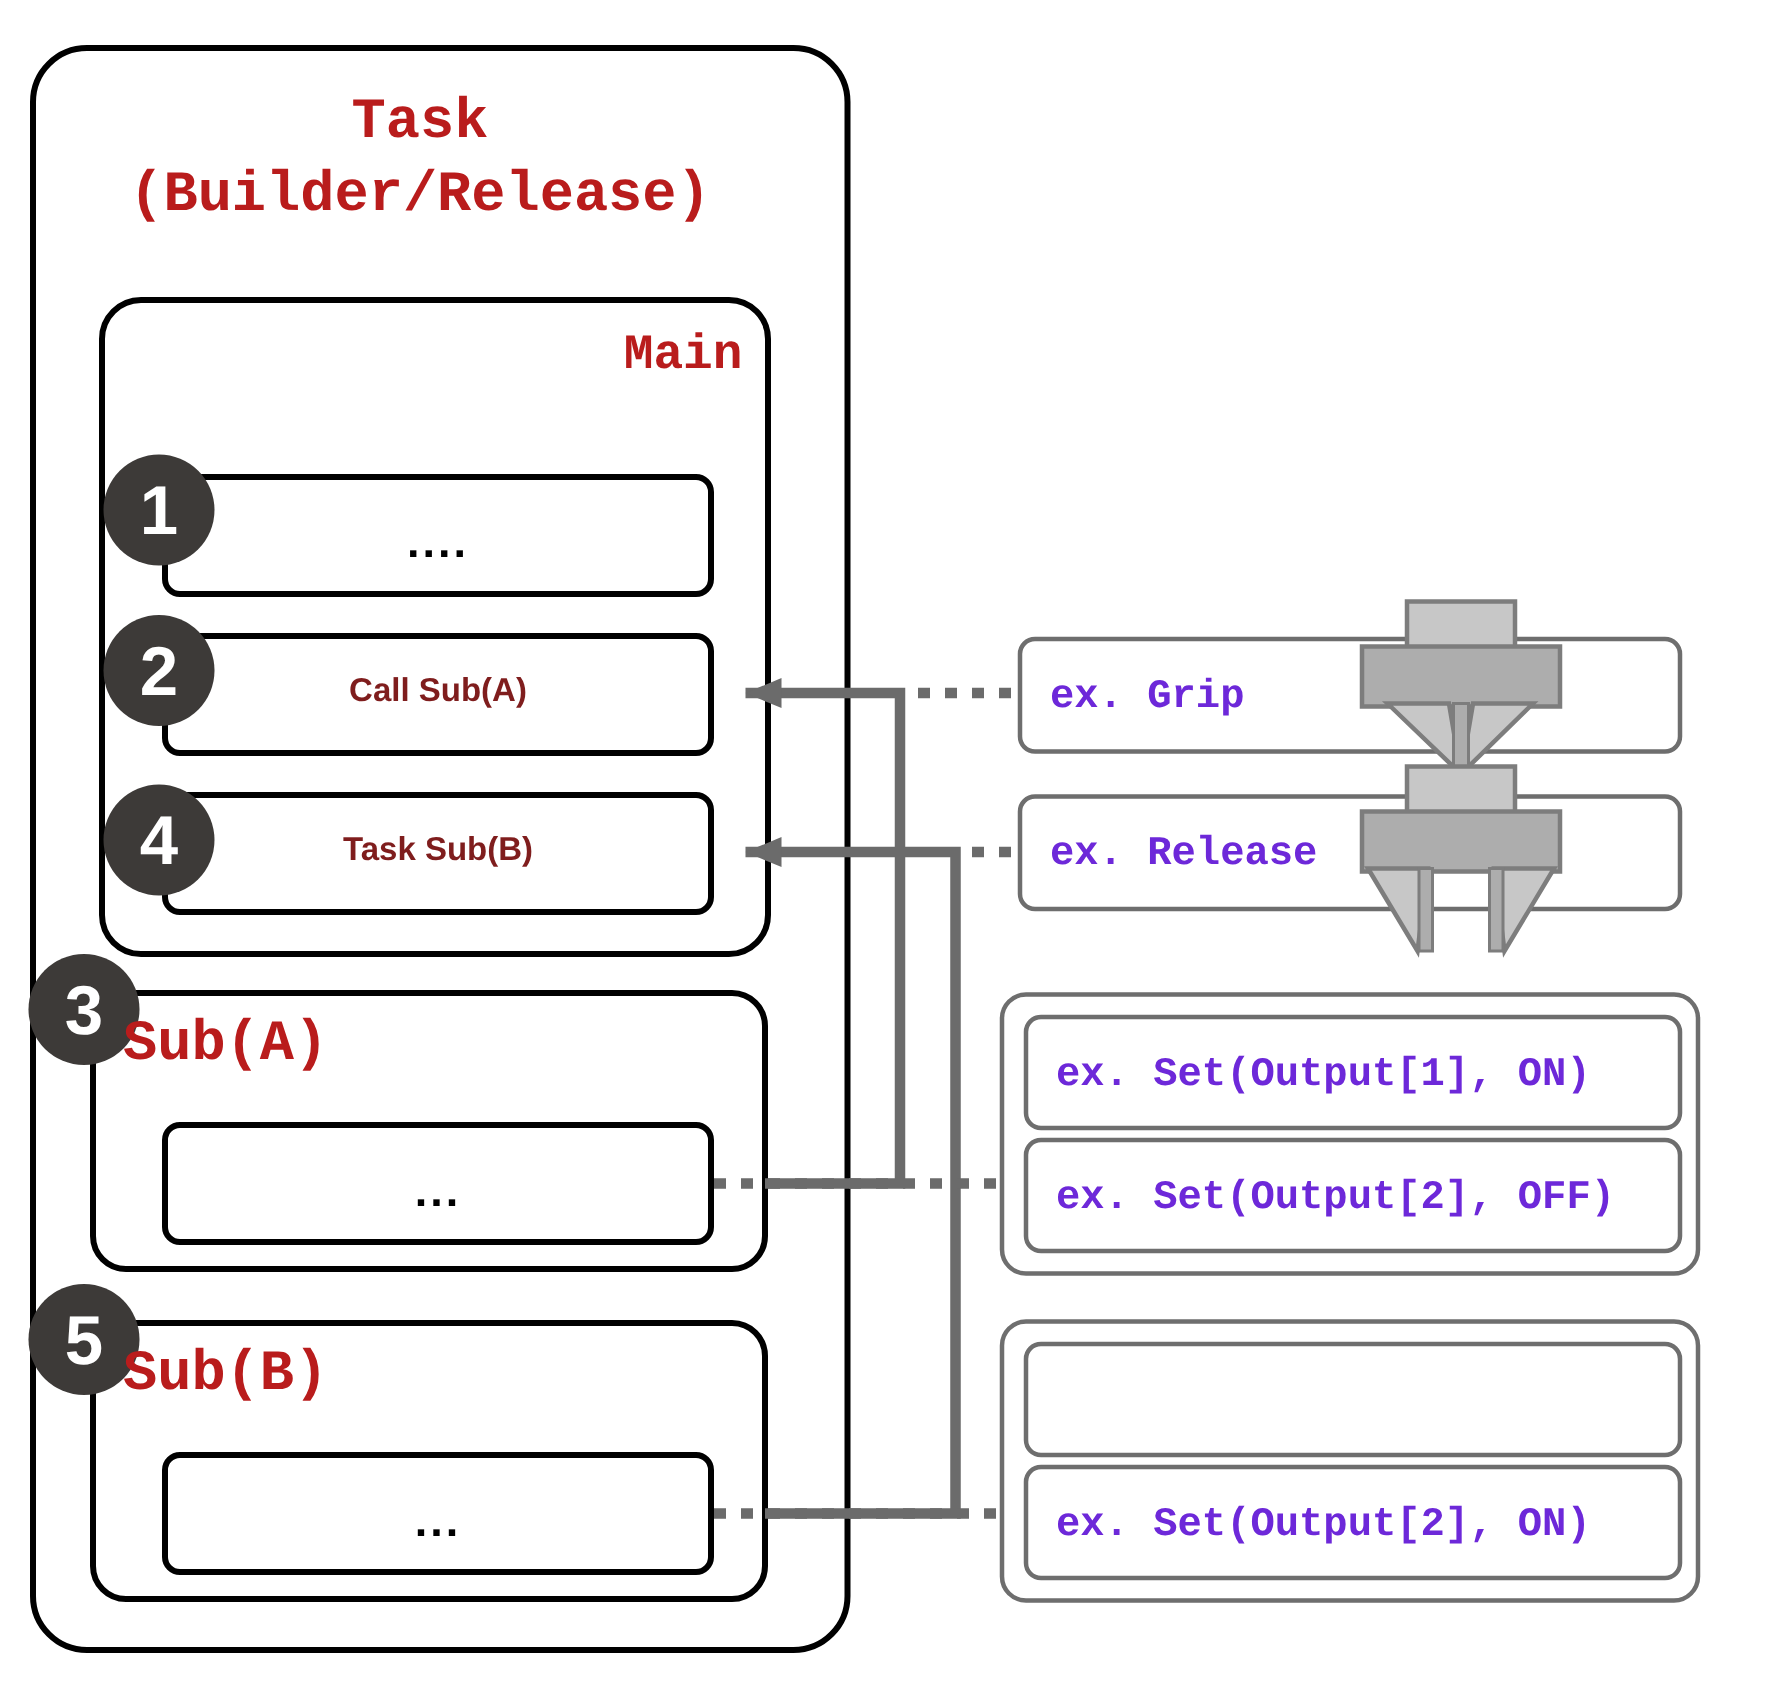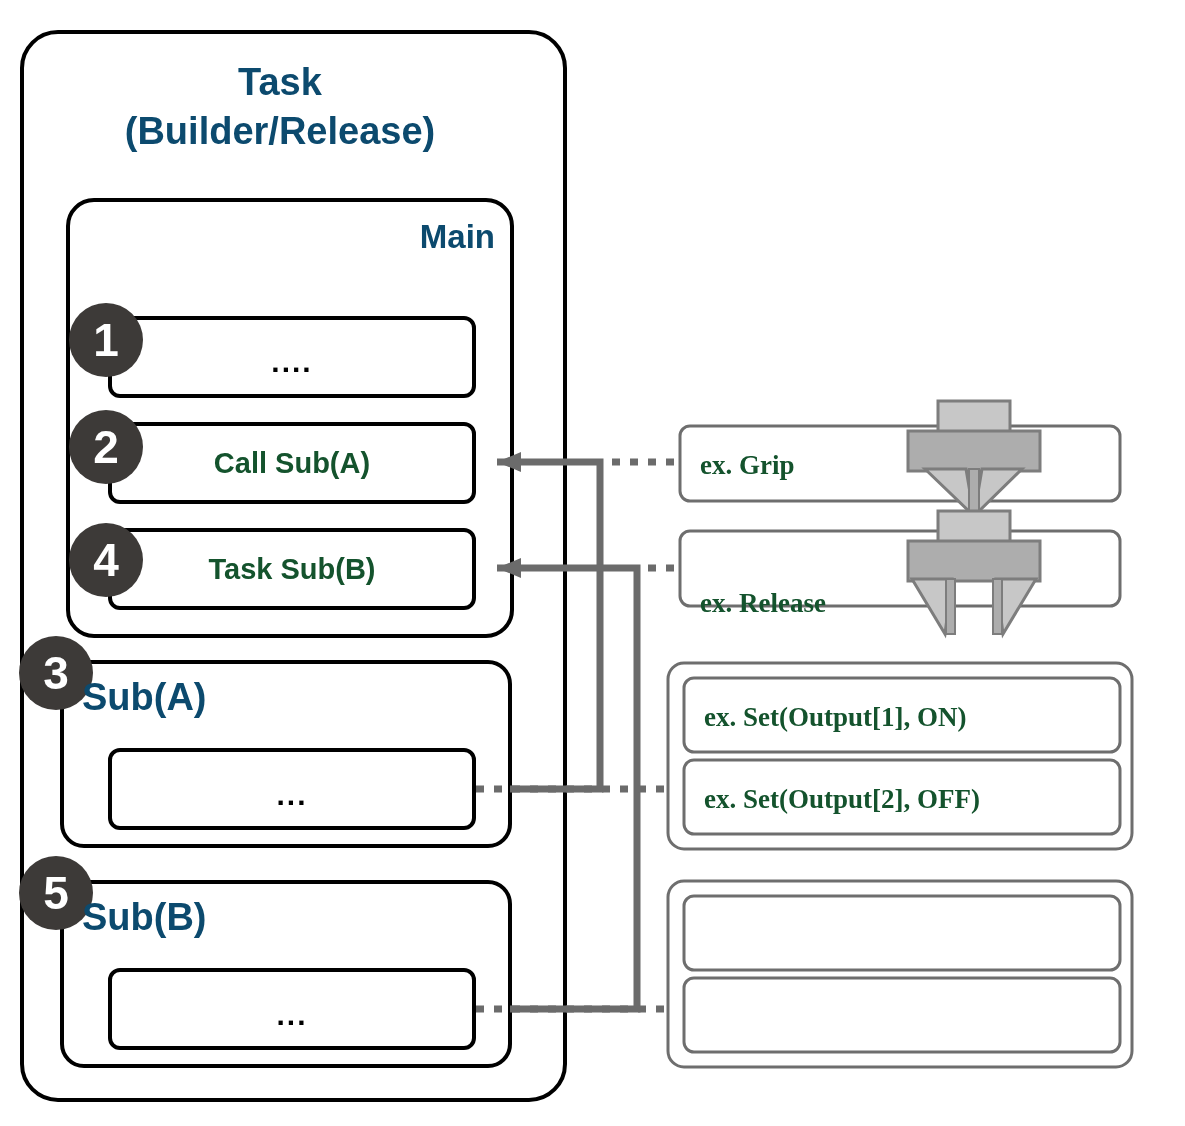--- a/index.html
+++ b/index.html
@@ -19,23 +19,23 @@
   }
   .svg-layer {
     position: absolute;
     left: 0;
     top: 0;
     width: 1185px;
     height: 1126px;
   }
   .lbl {
     position: absolute;
-    font-family: Liberation Sans, sans-serif;
-    font-weight: bold;
-    color: #0c4a6e;
+    font-family: Liberation Mono, monospace;
+    font-weight: bold;
+    color: #b91c1c;
     white-space: nowrap;
     line-height: 1;
   }
   .task-title {
     left: 60px;
     top: 58px;
     width: 440px;
     text-align: center;
     font-size: 38px;
     line-height: 1.28;
@@ -48,41 +48,41 @@
     text-align: right;
     font-size: 33px;
   }
   .sub-title {
     font-size: 38px;
   }
   .stepbox-text {
     position: absolute;
     font-family: "Liberation Sans", sans-serif;
     font-weight: bold;
-    font-size: 29px;
-    color: #14532d;
+    font-size: 22px;
+    color: #7f1d1d;
     text-align: center;
     line-height: 1;
     white-space: nowrap;
   }
   .dots-text {
     position: absolute;
     font-family: "Liberation Sans", sans-serif;
     font-weight: bold;
     font-size: 30px;
     color: #000000;
     letter-spacing: 2px;
     line-height: 1;
   }
   .ex-text {
     position: absolute;
-    font-family: Liberation Serif, serif;
+    font-family: Liberation Mono, monospace;
     font-weight: bold;
     font-size: 27px;
-    color: #14532d;
+    color: #6d28d9;
     white-space: nowrap;
     line-height: 1;
   }
   .badge-num {
     position: absolute;
     font-family: "Liberation Sans", sans-serif;
     font-weight: bold;
     font-size: 46px;
     color: #ffffff;
     text-align: center;
@@ -198,19 +198,20 @@
 
   <div class="dots-text" style="left:110px; top:1000px; width:364px; text-align:center;">...</div>
 
   <div class="badge-num" style="left:76px; top:317px; width:60px;">1</div>
   <div class="badge-num" style="left:76px; top:424px; width:60px;">2</div>
   <div class="badge-num" style="left:76px; top:537px; width:60px;">4</div>
   <div class="badge-num" style="left:26px; top:650px; width:60px;">3</div>
   <div class="badge-num" style="left:26px; top:870px; width:60px;">5</div>
 
   <div class="ex-text" style="left:700px; top:452px;">ex. Grip</div>
-  <div class="ex-text" style="left:700px; top:557px;margin-top:33px;">ex. Release</div>
+  <div class="ex-text" style="left:700px; top:557px;">ex. Release</div>
 
   <div class="ex-text" style="left:704px; top:704px;">ex. Set(Output[1], ON)</div>
   <div class="ex-text" style="left:704px; top:786px;">ex. Set(Output[2], OFF)</div>
 
+  <div class="ex-text" style="left:704px; top:1004px;">ex. Set(Output[2], ON)</div>
 
 </div>
 
 </body></html>

